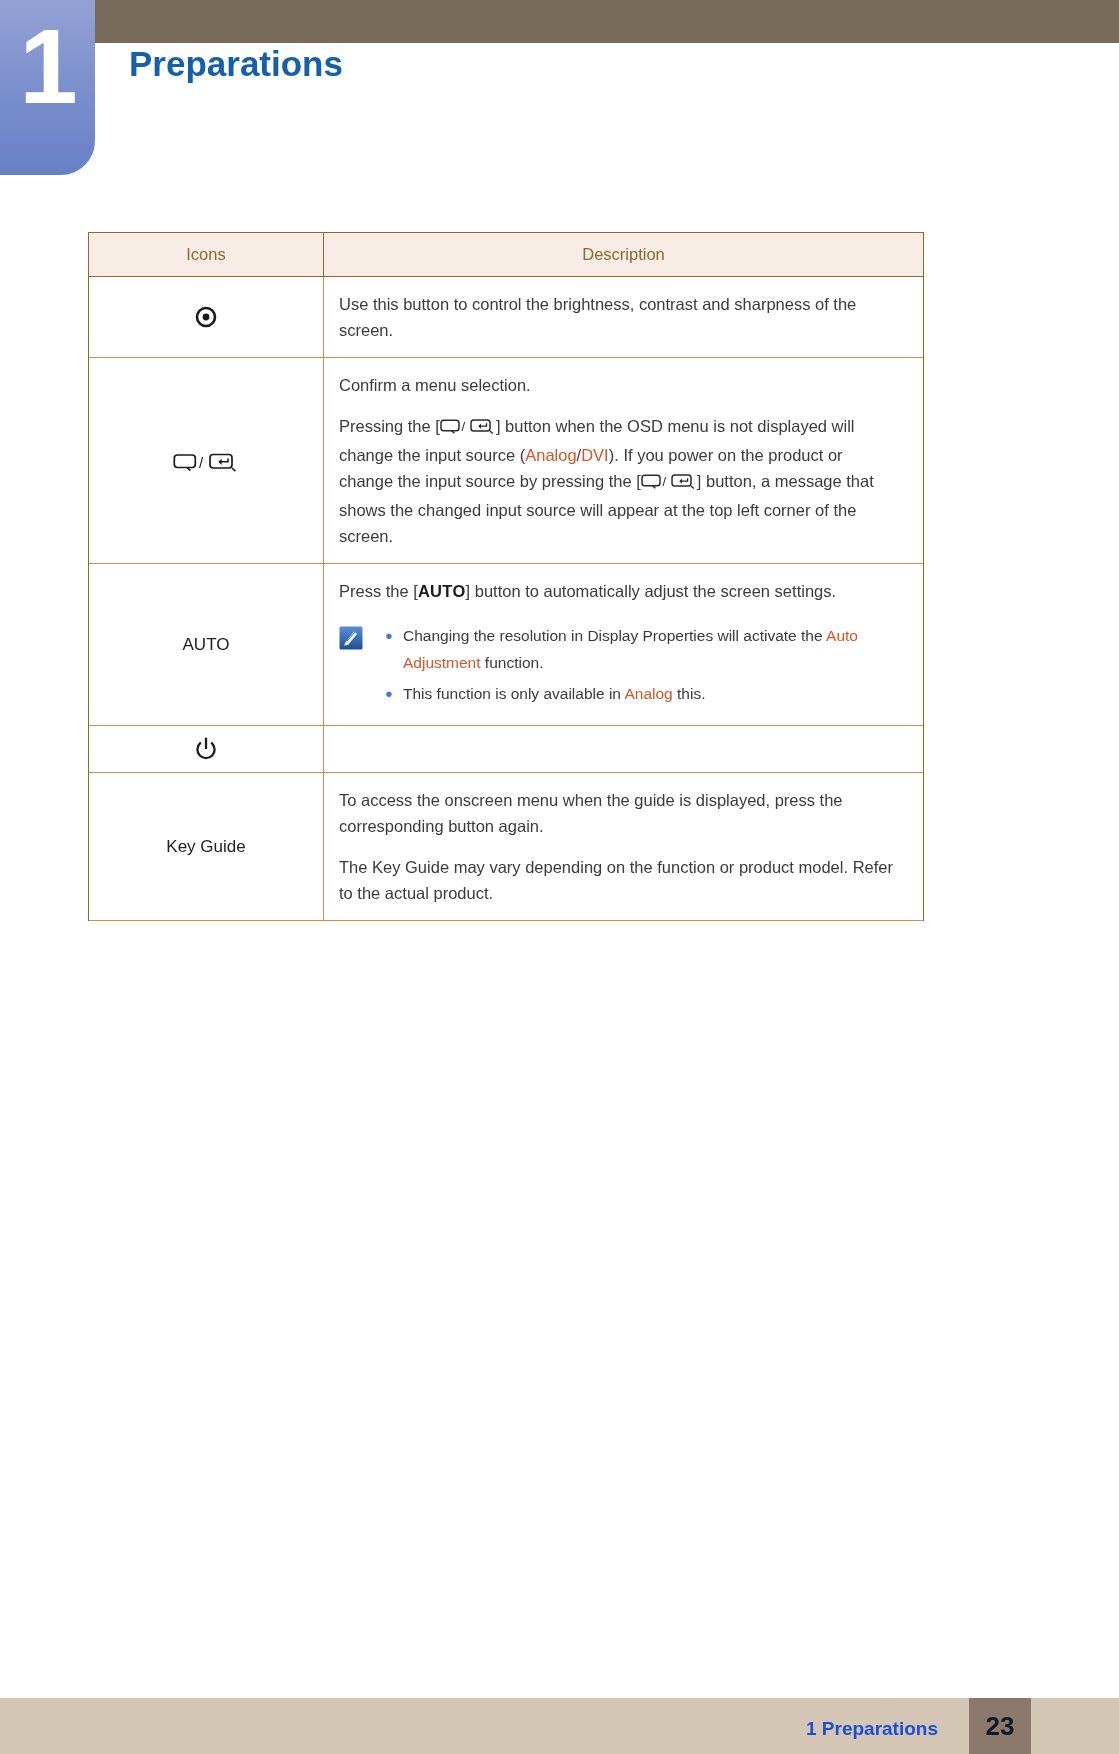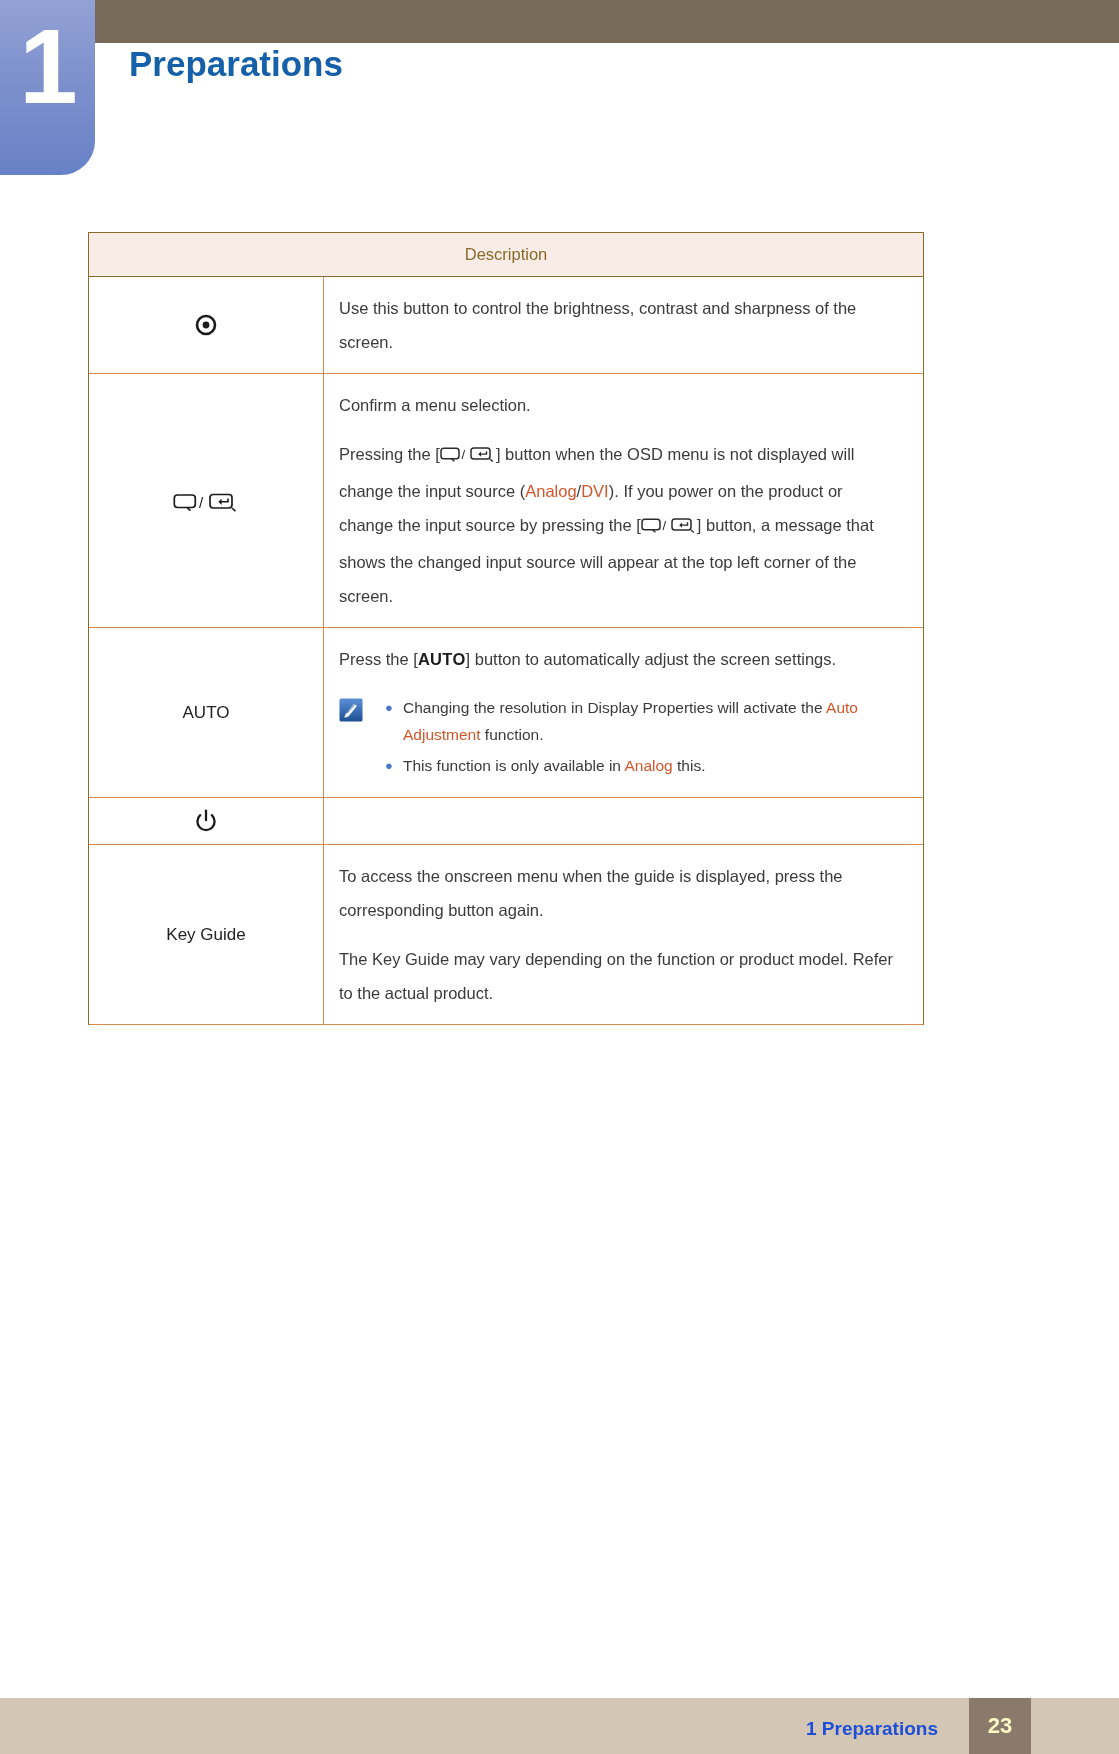--- a/index.html
+++ b/index.html
@@ -98,21 +98,21 @@
   .row.header .cell-icon { border-right: 1.1px solid #8c6b2a; }
   .cell-desc {
     flex: 1;
     box-sizing: border-box;
     padding: 14px 22px 14px 15px;
   }
   .row.header .cell-desc { padding: 12px 0; }
 
   .desc-p {
     font-size: 16.5px;
-    line-height: 34px;
+    line-height: 26px;
     color: #3b3b3b;
     margin: 0 0 15px 0;
   }
   .desc-p:last-child { margin-bottom: 0; }
 
   .hl-orange { color: #d2562a; }
   .kbd-auto { color: #1c1c1c; font-weight: 700; letter-spacing: .3px; }
 
   
   .note {
@@ -181,40 +181,41 @@
     right: 88px;
     bottom: 0;
     width: 62px;
     height: 56px;
     background: #8b7a6b;
     display: flex;
     align-items: center;
     justify-content: center;
   }
   .page-badge span {
-    color: #fef9c3;
-    font-size: 22px;
+    color: #0f172a;
+    font-size: 26px;
     font-weight: 700;
     line-height: 30px;
   }
 </style>
 </head>
 <body>
 
 <div class="topbar"></div>
 
 <div class="chapter-badge">
   <div class="chapter-num">1</div>
 </div>
 
 <div class="chapter-title">Preparations</div>
 
 <div class="table">
 
   <div class="row header">
+    <div class="cell cell-icon">Icons</div>
     <div class="cell cell-desc">Description</div>
   </div>
 
   <div class="row">
     <div class="cell-icon">
       <span>
         <svg class="ic-svg" width="24" height="24" viewBox="0 0 24 24">
           <circle cx="12" cy="12" r="9" fill="none" stroke="#1b1b1b" stroke-width="2.6"></circle>
           <circle cx="12" cy="12" r="3.4" fill="#1b1b1b"></circle>
         </svg>

